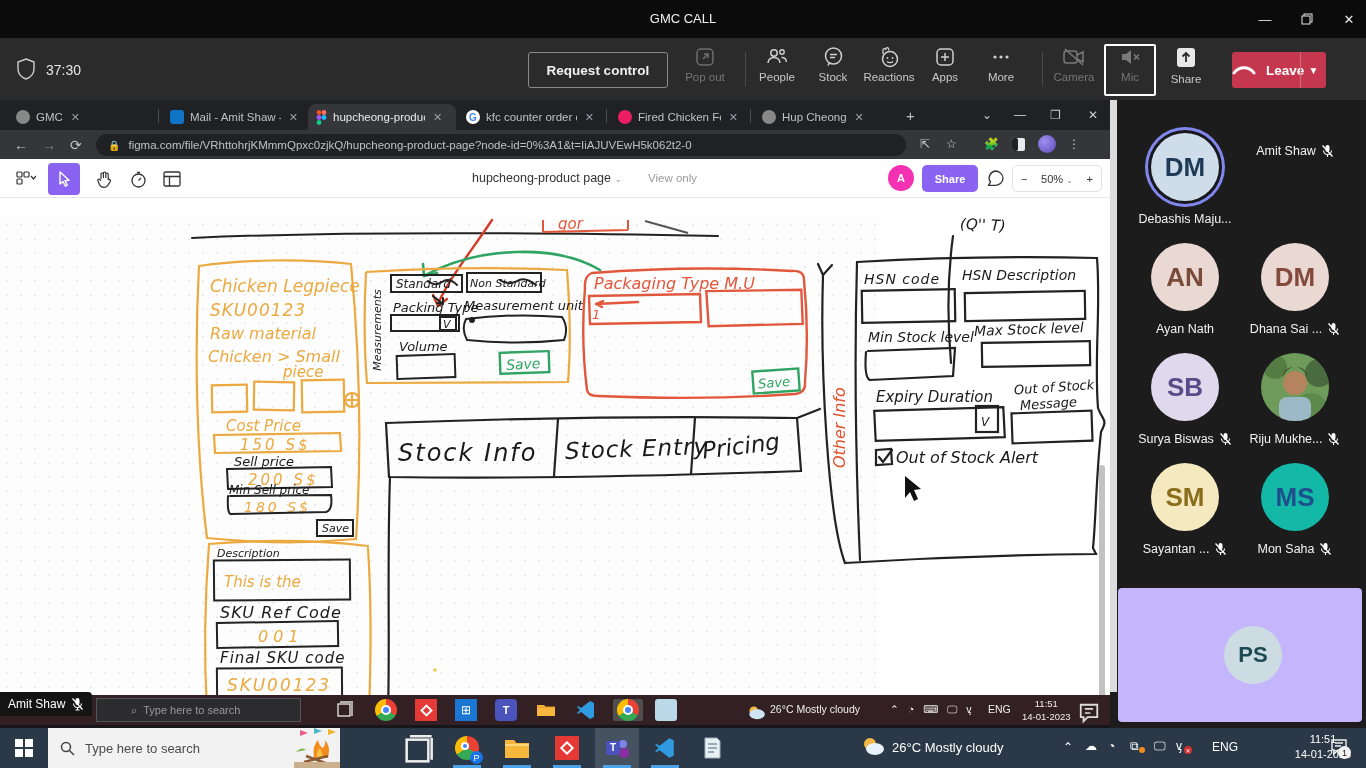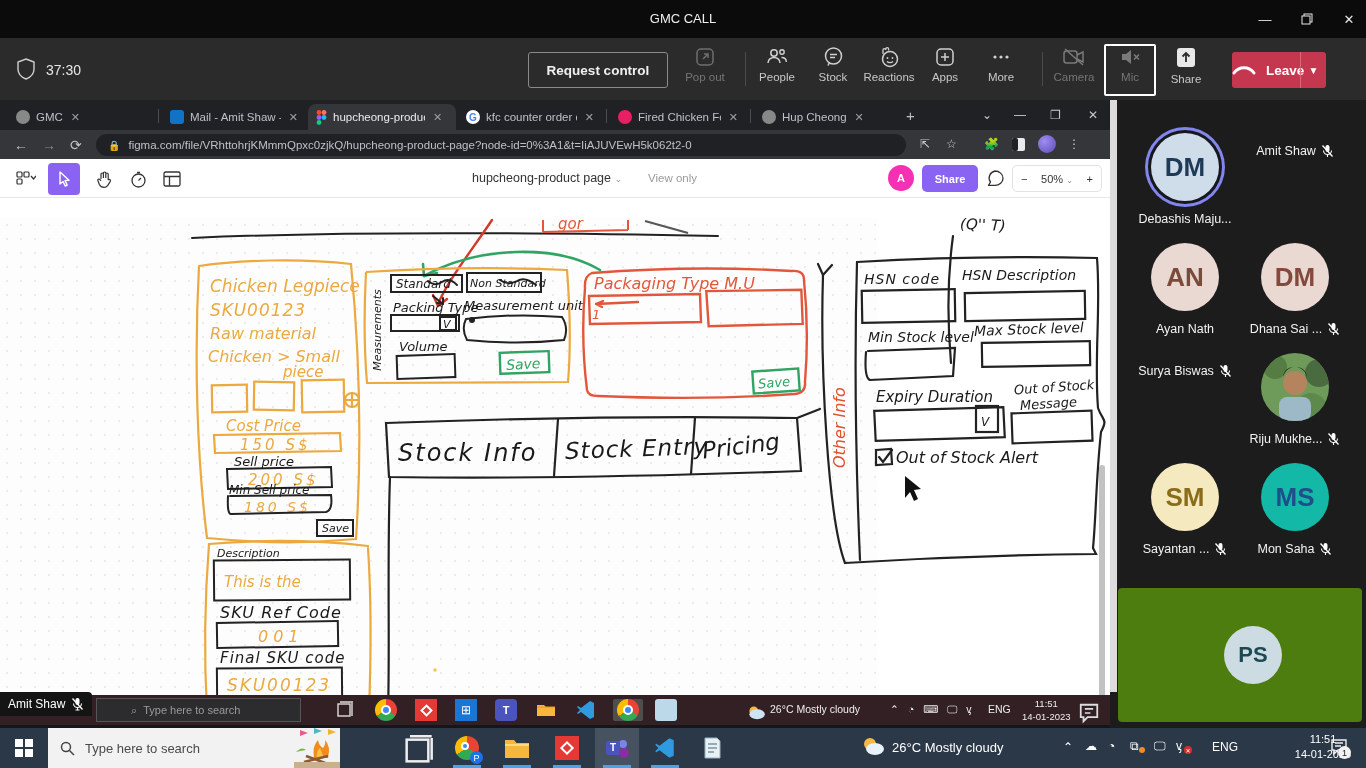--- a/index.html
+++ b/index.html
@@ -75,21 +75,21 @@
   .pav.ring { box-shadow:0 0 0 3px #17171c, 0 0 0 6px #8187ee; }
   .pname-row { margin-top:11px; display:flex; align-items:center; justify-content:center; gap:5px; }
   .pname { color:#f2f2f2; font-size:12.5px; white-space:nowrap; }
   .av-dm1 { background:#cfdcea; color:#1f3a57; }
   .av-as  { background:#d8e6e4; color:#2e4f56; }
   .av-an  { background:#ead9d2; color:#7a4a3a; }
   .av-dm2 { background:#ead9d2; color:#84493c; }
   .av-sb  { background:#ded9ec; color:#5b4a8a; }
   .av-sm  { background:#f5e9c0; color:#8a6d1a; }
   .av-ms  { background:#14b8a6; color:#1f4e8c; }
-  .selftile { position:absolute; left:8px; top:488px; width:244px; height:134px; background:#4d7c0f; border-radius:4px; display:flex; align-items:center; justify-content:center;padding-left:26px; }
+  .selftile { position:absolute; left:8px; top:488px; width:244px; height:134px; background:#c4b5fd; border-radius:4px; display:flex; align-items:center; justify-content:center;padding-left:26px; }
   .selfav { width:58px; height:58px; border-radius:50%; background:#ccdce2; color:#1c4a52; font-size:22px; font-weight:bold; display:flex; align-items:center; justify-content:center; }
 
   
   .taskbar { top:728px; left:0; width:1366px; height:40px; background:#2b3847; display:flex; align-items:center; }
   .tb-start { position:absolute; left:0; top:0; width:48px; height:40px; display:flex; align-items:center; justify-content:center; }
   .tb-search { position:absolute; left:48px; top:0; width:292px; height:40px; background:#f2f2f2; display:flex; align-items:center; overflow:hidden; }
   .tb-search .ph { color:#4a4a4a; font-size:13px; margin-left:10px; white-space:nowrap; }
   .tb-icon { position:absolute; top:0; width:44px; height:40px; display:flex; align-items:center; justify-content:center; }
   .tb-icon.open::after { content:""; position:absolute; bottom:0; left:8px; right:8px; height:3px; background:#4aa3e8; }
   .tb-icon.active { background:#46525f; }
@@ -559,20 +559,21 @@
       <div class="pname-row">
           <span class="pname">Dhana Sai ...</span>
         <svg width="13" height="14" viewBox="0 0 13 14">
             <rect x="4.5" y="1" width="4" height="7" rx="2" fill="#fff"></rect>
             <path d="M2.5 6.5 a4 4 0 0 0 8 0 M6.5 10.5 V13" stroke="#fff" stroke-width="1.1" fill="none"></path>
             <path d="M1.5 1.5 L11.5 12.5" stroke="#fff" stroke-width="1.3"></path>
           </svg>
         </div>
     </div>
     <div class="ptile" style="left:15px;top:253px">
+      <div class="pav av-sb">SB</div>
       <div class="pname-row">
           <span class="pname">Surya Biswas</span>
         <svg width="13" height="14" viewBox="0 0 13 14">
             <rect x="4.5" y="1" width="4" height="7" rx="2" fill="#fff"></rect>
             <path d="M2.5 6.5 a4 4 0 0 0 8 0 M6.5 10.5 V13" stroke="#fff" stroke-width="1.1" fill="none"></path>
             <path d="M1.5 1.5 L11.5 12.5" stroke="#fff" stroke-width="1.3"></path>
           </svg>
         </div>
     </div>
     <div class="ptile" style="left:125px;top:253px">

